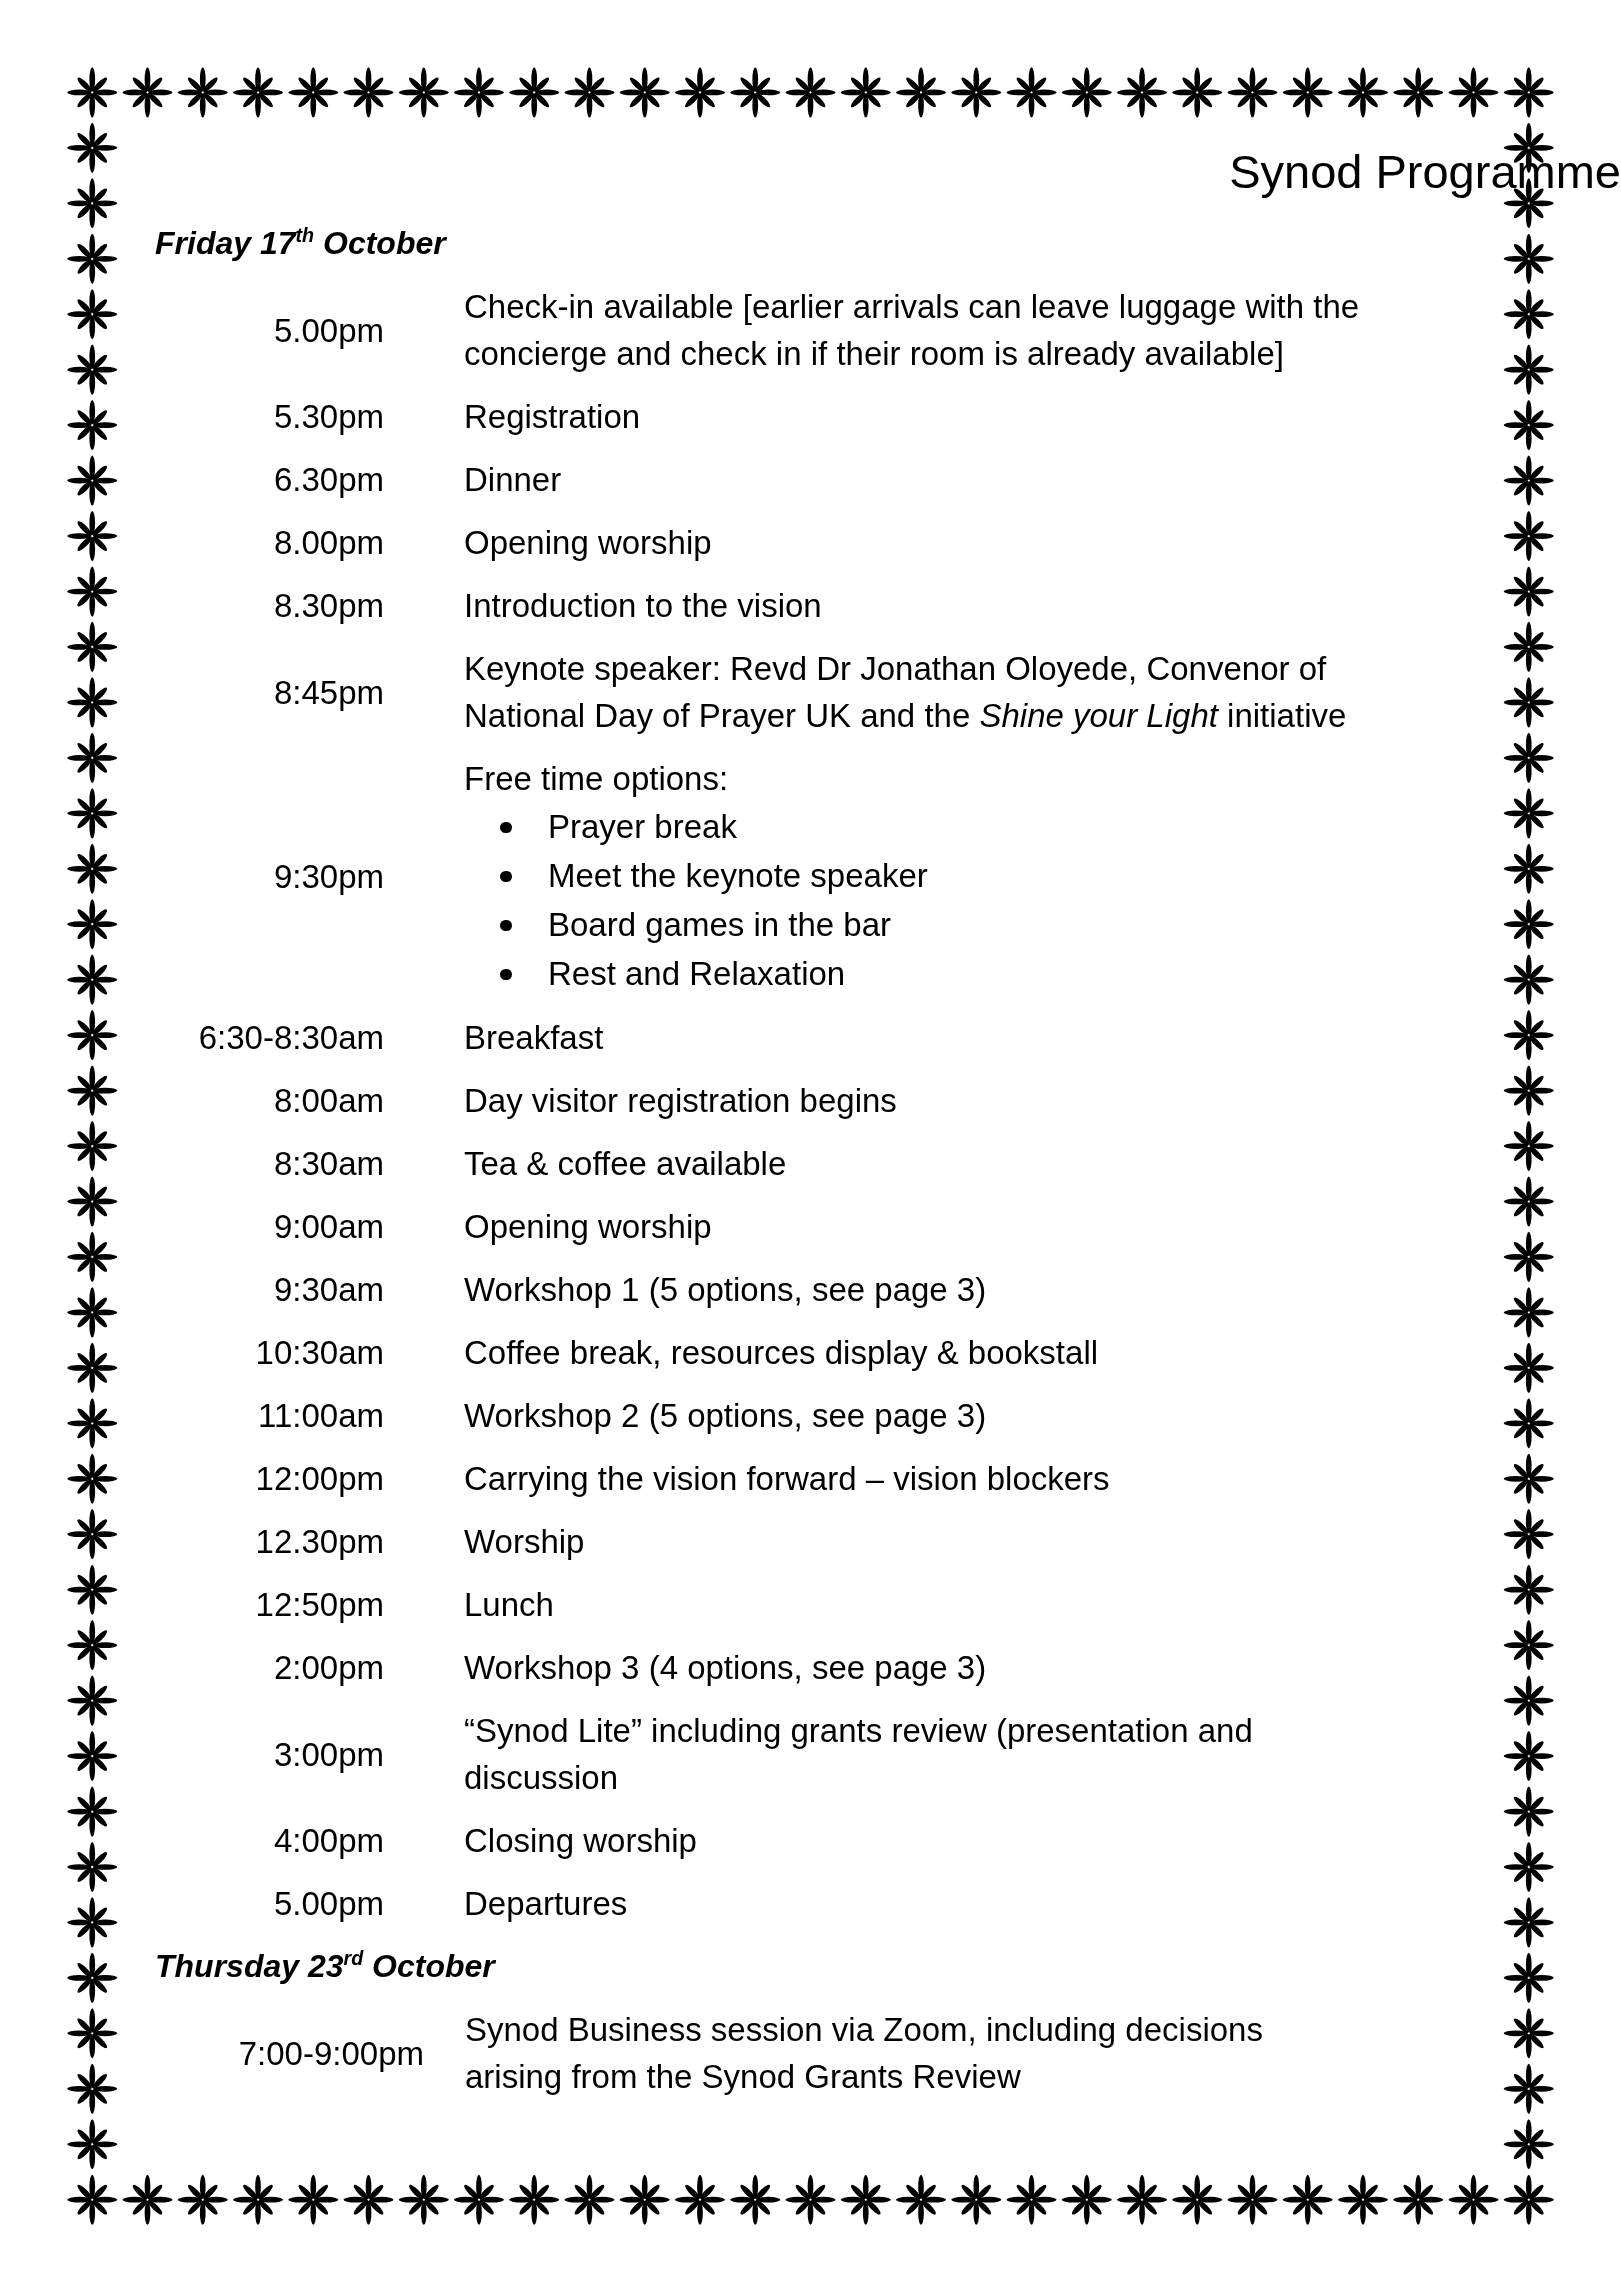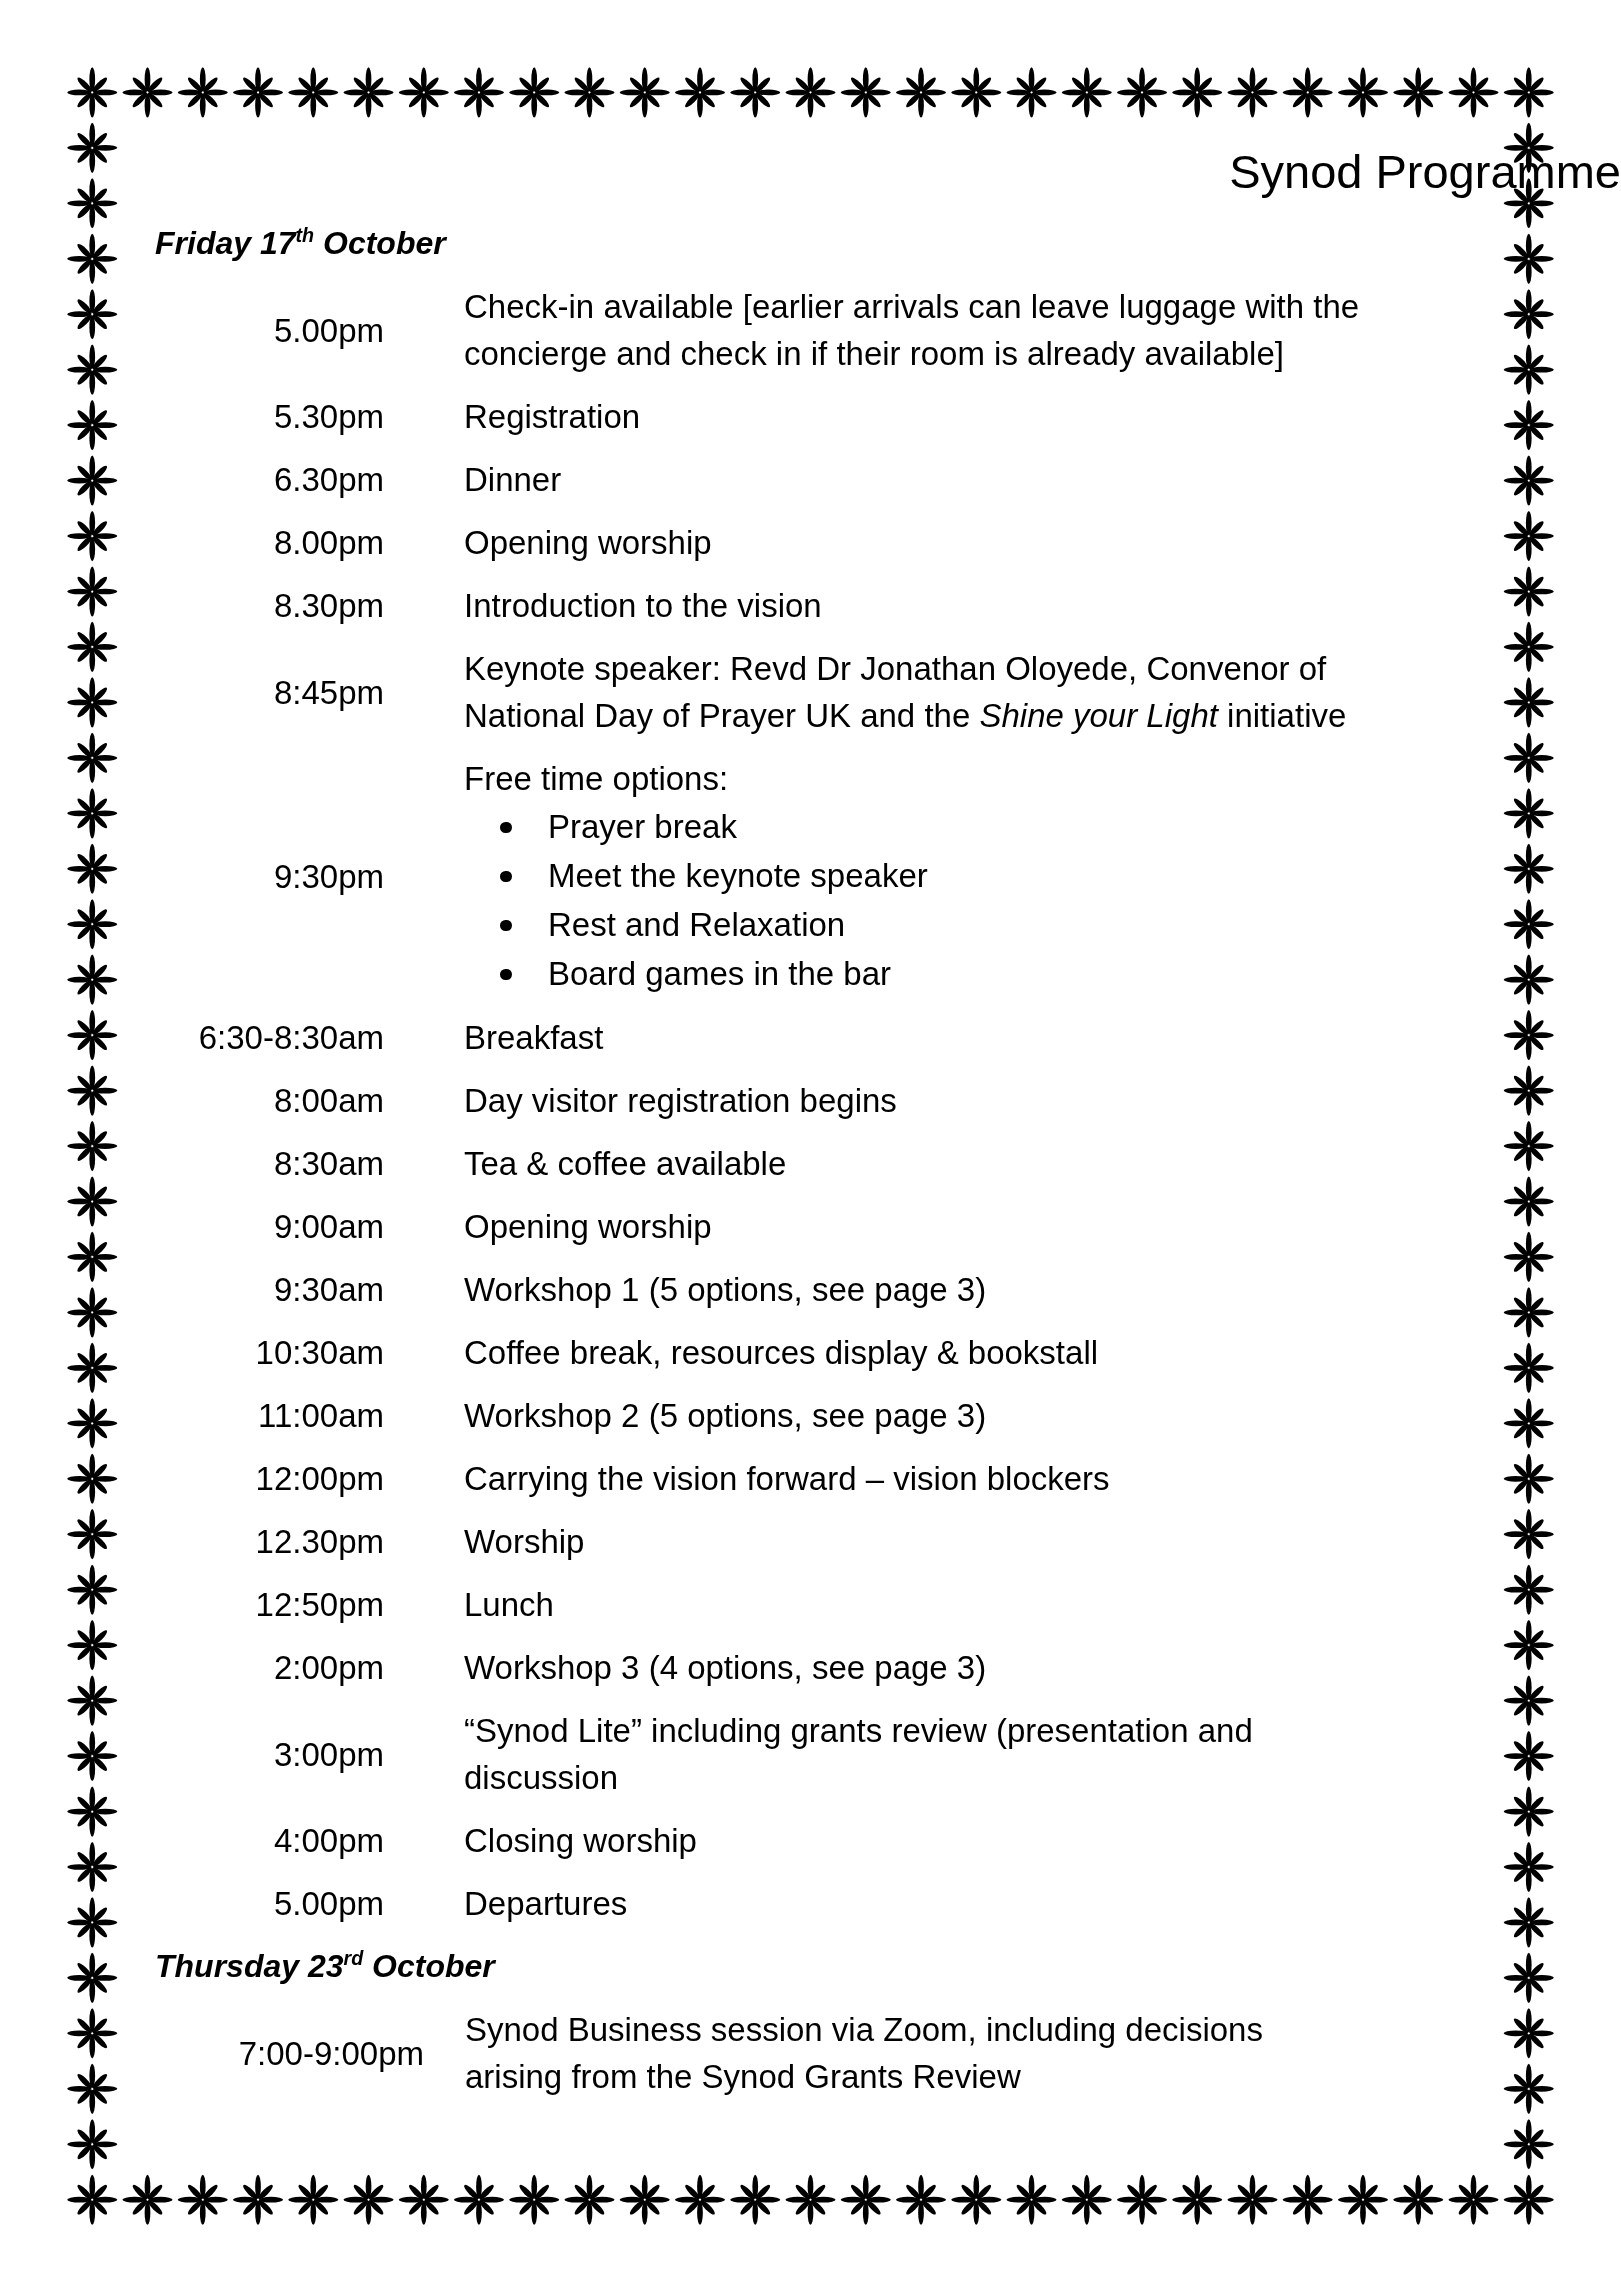--- a/index.html
+++ b/index.html
@@ -1337,22 +1337,22 @@
         <span class="time">8:45pm</span>
         <span class="desc"><span>Keynote speaker: Revd Dr Jonathan Oloyede, Convenor of National Day of Prayer UK and the </span><i>Shine your Light</i><span> initiative</span></span>
       </div>
     <div class="row">
         <span class="time">9:30pm</span>
         <span class="desc">
           <span class="main-line">Free time options:</span>
       <ul class="bullets">
         <li><span class="dot"></span><span>Prayer break</span></li>
         <li><span class="dot"></span><span>Meet the keynote speaker</span></li>
+        <li><span class="dot"></span><span>Board games in the bar</span></li>
         <li><span class="dot"></span><span>Rest and Relaxation</span></li>
-        <li><span class="dot"></span><span>Board games in the bar</span></li>
       </ul>
         </span>
       </div>
   </section>
 
   <section>
     <div class="row">
         <span class="time">6:30-8:30am</span>
         <span class="desc">Breakfast</span>
       </div>

